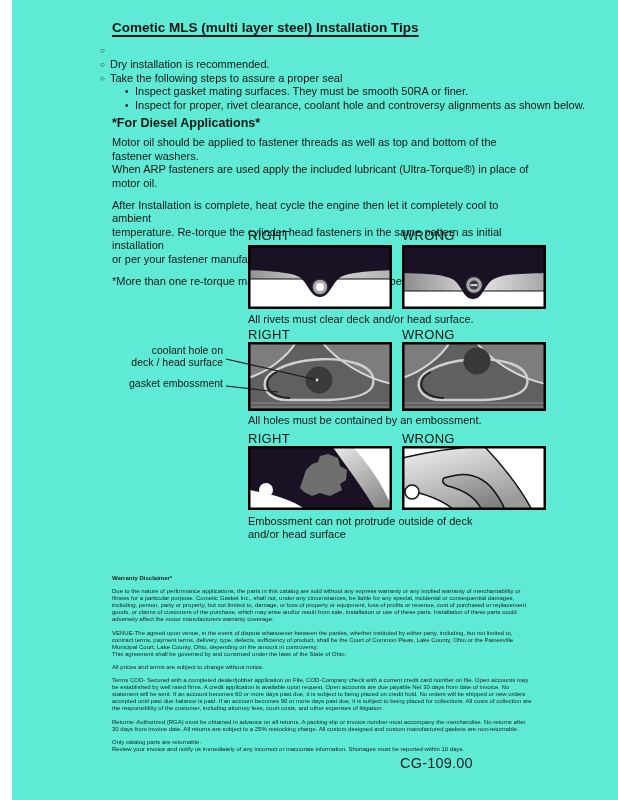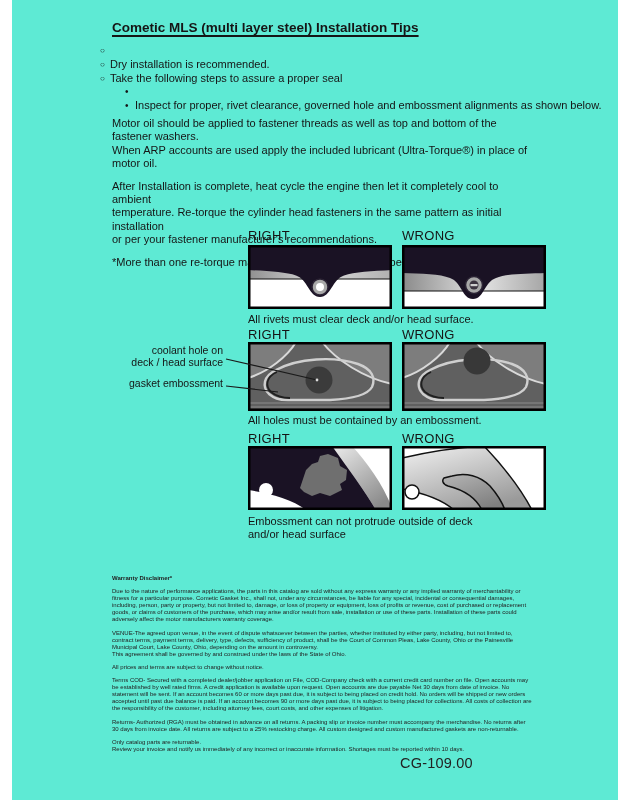--- a/index.html
+++ b/index.html
@@ -56,30 +56,32 @@
     <div class="bullet-row top">
       <span class="marker">○</span>
       <span>Dry installation is recommended.</span>
     </div>
     <div class="bullet-row top">
       <span class="marker">○</span>
       <span>Take the following steps to assure a proper seal</span>
     </div>
     <div class="bullet-row sub">
       <span class="marker">•</span>
+      <span>Inspect gasket mating surfaces.  They must be smooth 50RA or finer.</span>
     </div>
     <div class="bullet-row sub">
       <span class="marker">•</span>
-      <span>Inspect for proper, rivet clearance, governed hole and embossment alignments as shown below.</span>
+      <span>Inspect for proper, rivet clearance, coolant hole and controversy alignments as shown below.</span>
     </div>
   </div>
 
   <div class="abs diesel">
+    <div class="diesel-heading">*For Diesel Applications*</div>
     <p class="pre">Motor oil should be applied to fastener threads as well as top and bottom of the fastener washers.
-When ARP accounts are used apply the included lubricant (Ultra-Torque®) in place of motor oil.</p>
+When ARP fasteners are used apply the included lubricant (Ultra-Torque®) in place of motor oil.</p>
     <p class="pre">After Installation is complete, heat cycle the engine then let it completely cool to ambient
 temperature. Re-torque the cylinder head fasteners in the same pattern as initial installation
 or per your fastener manufacturer's recommendations.</p>
     <p class="pre">*More than one re-torque may be required to achieve proper fastener stretch*</p>
   </div>
 
   <div class="abs figlabel" style="left:236px; top:228px;">RIGHT</div>
   <div class="abs figlabel" style="left:390px; top:228px;">WRONG</div>
 
   <div class="abs figbox" style="left:236px; top:245px;">

